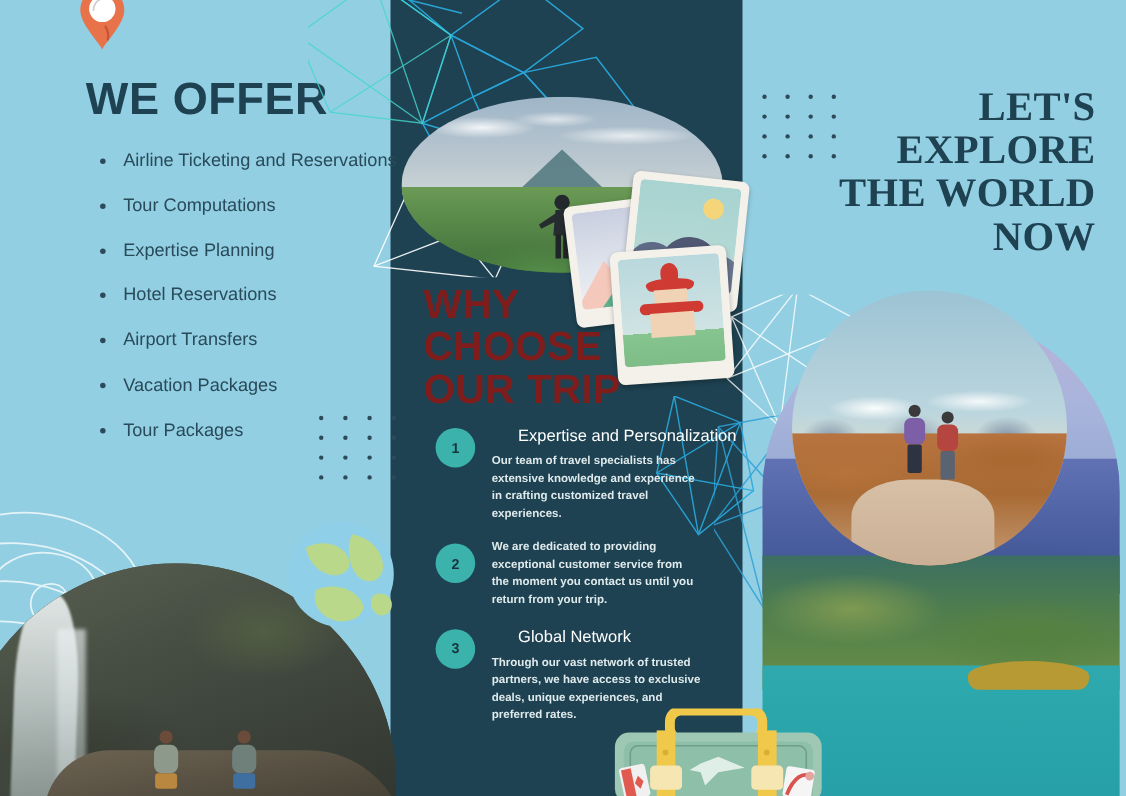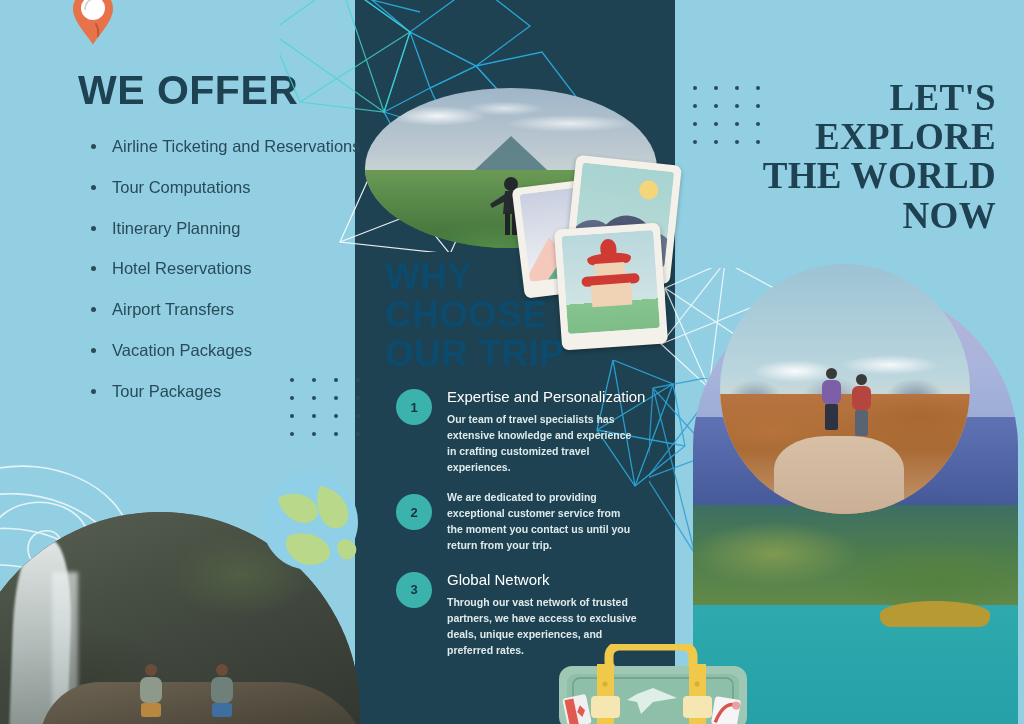--- a/index.html
+++ b/index.html
@@ -113,31 +113,31 @@
   .pi-b .sun{position:absolute;right:14px;top:11px;width:19px;height:19px;border-radius:50%;background:#f5d57a;}
   .pi-b .h1{position:absolute;left:-4px;bottom:0;width:44px;height:40px;border-radius:50% 50% 0 0;background:#5e6a85;}
   .pi-b .h2{position:absolute;left:26px;bottom:0;width:52px;height:48px;border-radius:50% 50% 0 0;background:#4e5873;}
   .pi-b .h3{position:absolute;right:-6px;bottom:0;width:40px;height:34px;border-radius:50% 50% 0 0;background:#68748e;}
   .pi-c{position:absolute;inset:0;background:linear-gradient(180deg,#b9d8dd 0%,#cfe3e3 70%,#86c58f 70%,#7ebc88 100%);}
   .pag-base{position:absolute;left:50%;transform:translateX(-50%);background:#f0d2b4;}
   .pag-roof{position:absolute;left:50%;transform:translateX(-50%);background:#cf3b33;border-radius:50% 50% 6px 6px;}
 
   .why-title{
     position:absolute;left:30px;top:258px;width:270px;
-    font-size:37px;font-weight:bold;color:#0c4a6e;line-height:1.04;letter-spacing:.3px;
+    font-size:37px;font-weight:bold;color:#7f1d1d;line-height:1.04;letter-spacing:.3px;
     z-index:20;
   }
   .features{position:absolute;left:28px;top:385px;width:290px;z-index:20;}
   .feat{position:relative;margin-bottom:14px;}
   .feat .badge{
     position:absolute;left:13px;top:4px;width:36px;height:36px;border-radius:50%;
     background:#3bb3ac;color:#17343f;font-size:13px;font-weight:bold;
     display:flex;align-items:center;justify-content:center;
   }
-  .feat .ft{margin-left:64px;color:#ffffff;font-size:15px;line-height:1.35;padding-top:2px;}
+  .feat .ft{margin-left:88px;color:#ffffff;font-size:15px;line-height:1.35;padding-top:2px;}
   .feat .fd{margin-left:64px;color:#dfeaec;font-size:10.5px;font-weight:bold;line-height:1.52;margin-top:5px;width:190px;}
   .mesh-mid{position:absolute;right:-18px;top:360px;width:120px;height:150px;z-index:8;}
 
   
   .suitcase{position:absolute;left:553px;top:644px;width:200px;height:86px;z-index:40;}
 
   
   .right-col{position:absolute;left:675px;top:0;width:349px;height:724px;z-index:20;font-family:Liberation Serif, serif;}
   .explore-title{
     position:absolute;right:28px;top:78px;width:310px;text-align:right;
@@ -204,21 +204,21 @@
 
 <div class="page">
 
   <div class="center-panel"></div>
 
   <div class="left-col">
     <div class="we-offer-title">WE OFFER</div>
     <ul class="offer-list">
       <li>Airline Ticketing and Reservations</li>
       <li>Tour Computations</li>
-      <li>Itinerary Planning</li>
+      <li>Expertise Planning</li>
       <li>Hotel Reservations</li>
       <li>Airport Transfers</li>
       <li>Vacation Packages</li>
       <li>Tour Packages</li>
     </ul>
   </div>
 
   <div class="dots-left">
     <div class="r">
         <i class="d"></i>

